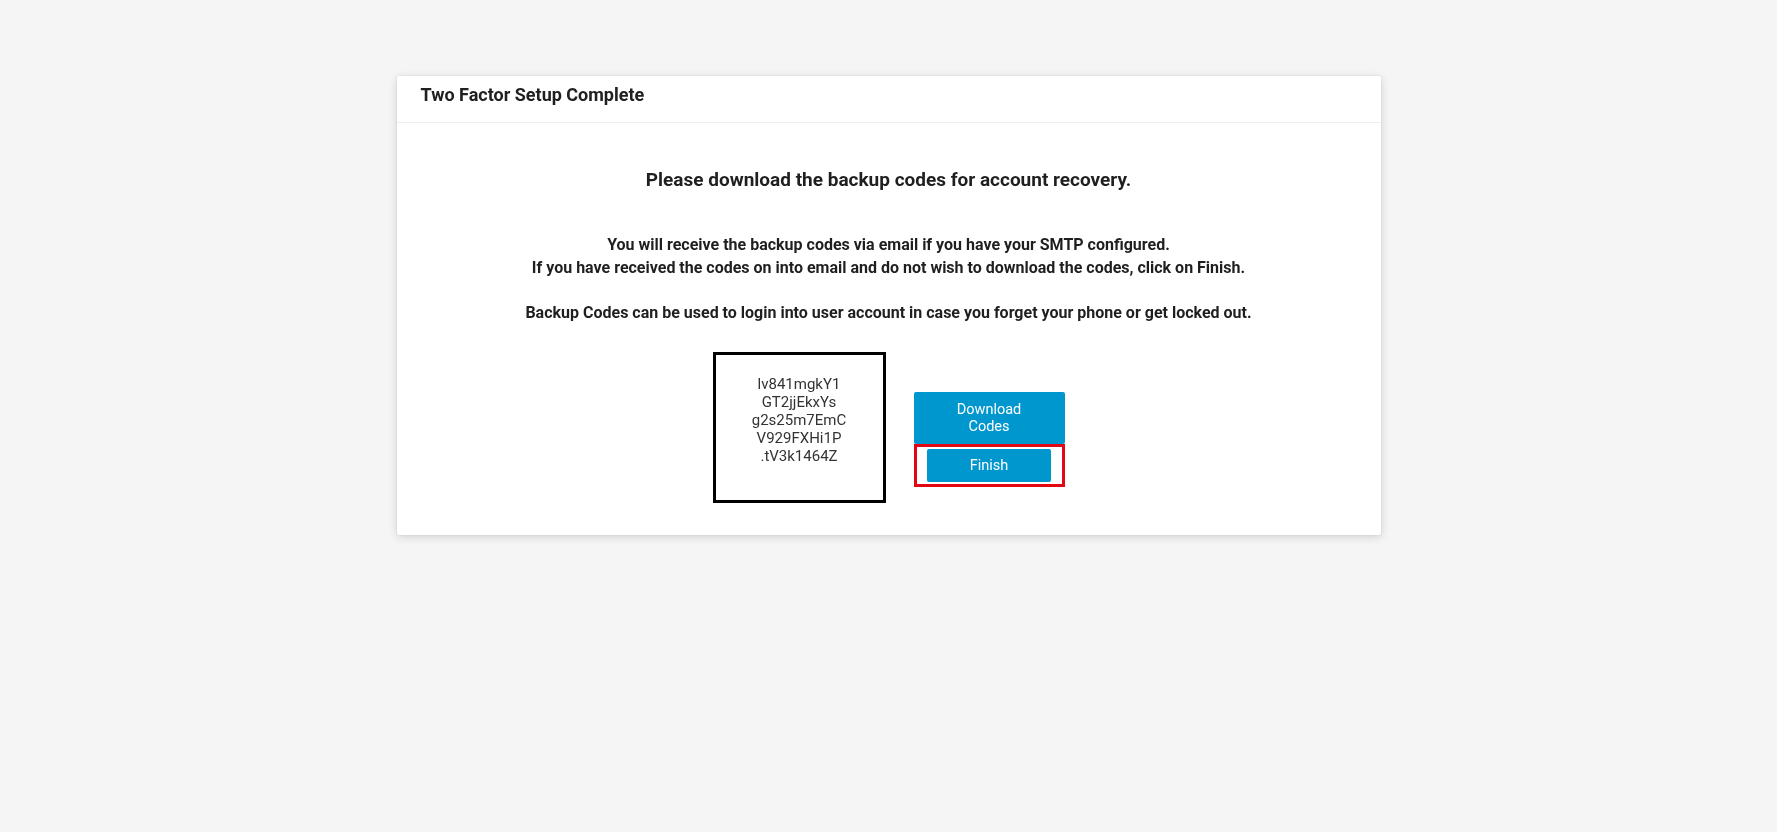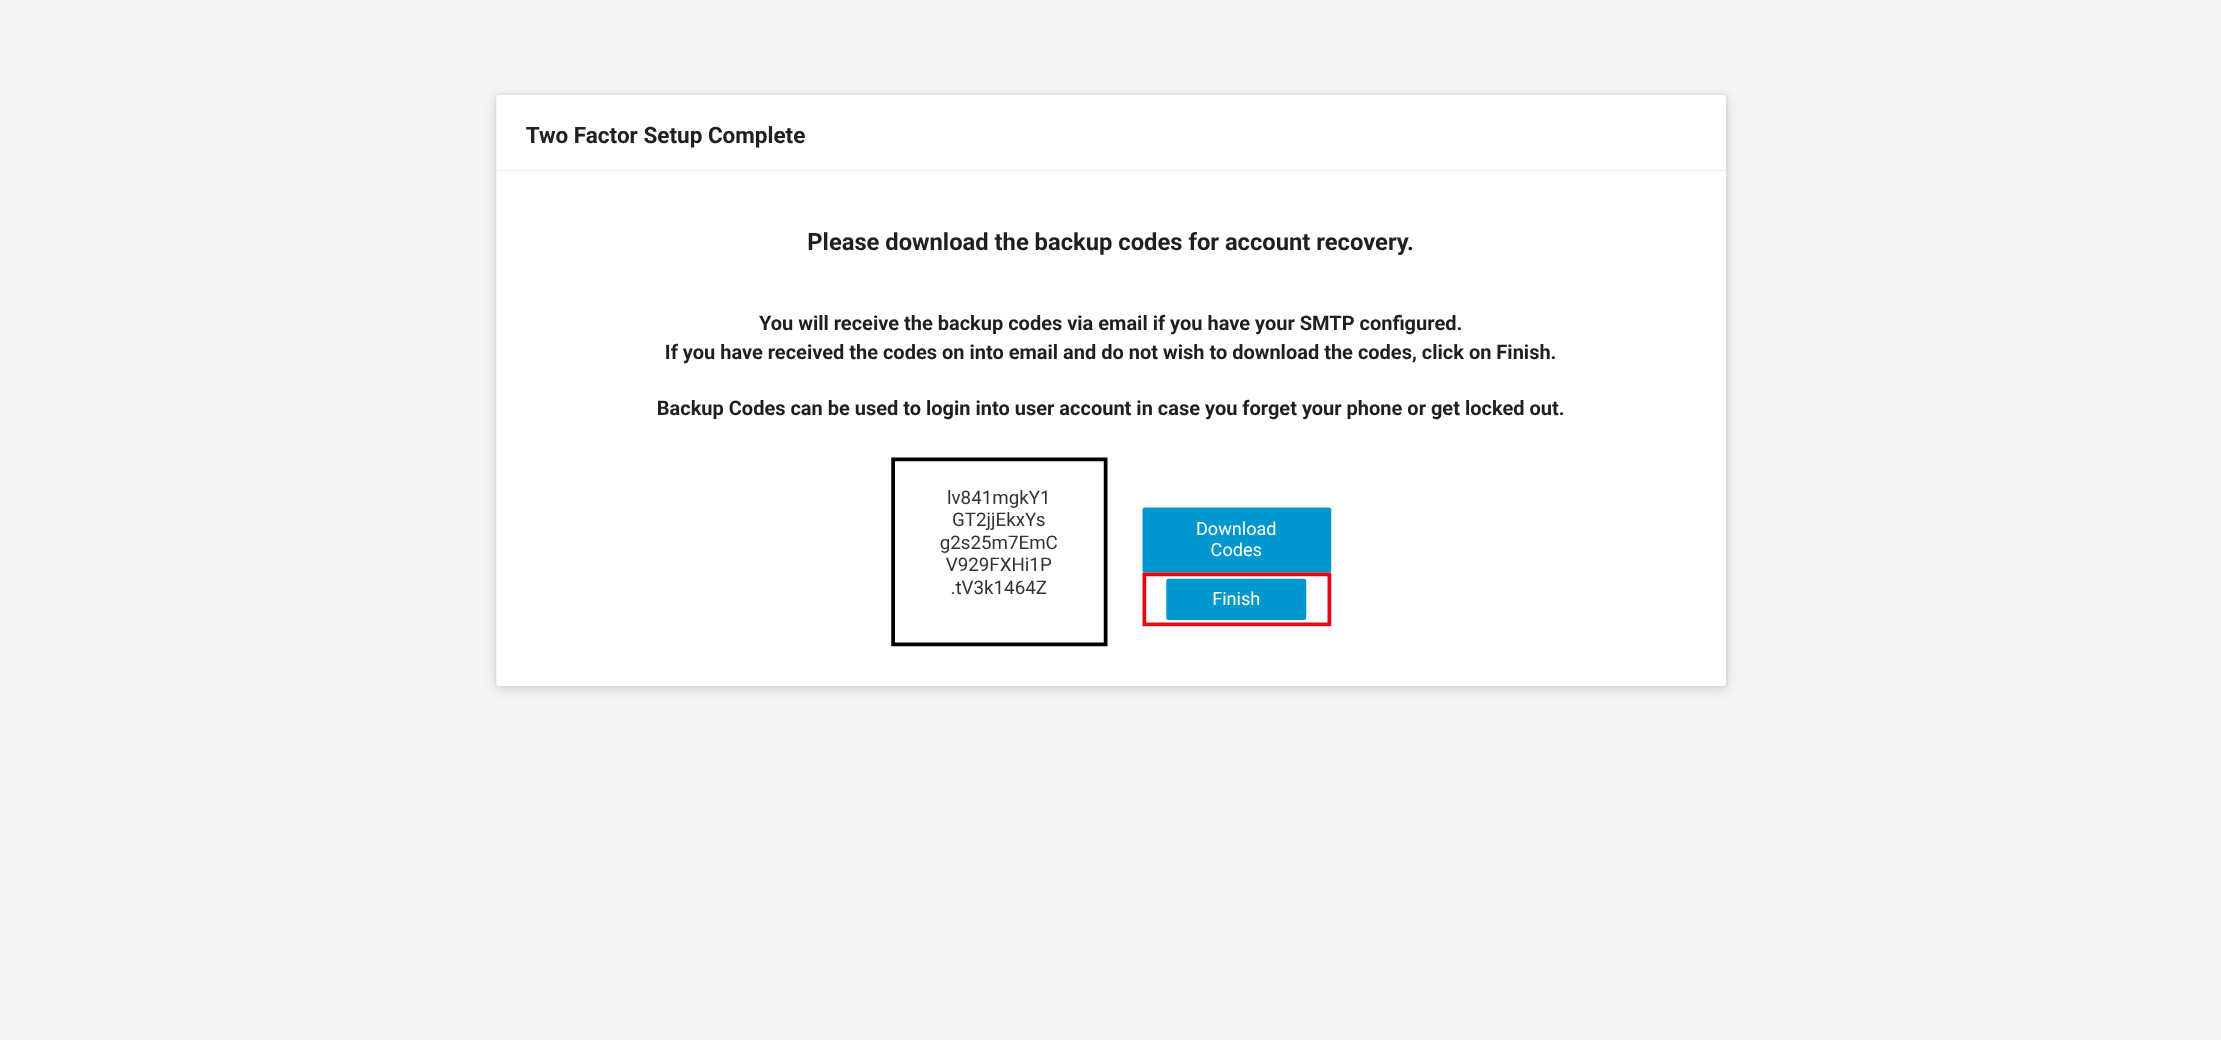--- a/index.html
+++ b/index.html
@@ -18,21 +18,21 @@
       padding-top: 76px;
     }
     .card {
       background: #ffffff;
       width: 984px;
       box-shadow: 0 2px 10px rgba(0,0,0,0.15), 0 0 2px rgba(0,0,0,0.1);
       border-radius: 2px;
       position: relative;
     }
     .card-header {
-      padding: 22px 24px 17px 24px;
+      padding: 8px 24px 17px 24px;
       border-bottom: 1px solid #eeeeee;
     }
     .card-title {
       font-weight: 700;
       font-size: 18px;
       color: #202020;
     }
     .card-body {
       padding: 45px 24px 32px 24px;
       text-align: center;
@@ -97,21 +97,21 @@
       width: 151px;
     }
     .finish-wrapper {
       border: 3px solid #e30613;
       padding: 2px;
       display: inline-block;
     }
     .btn-finish {
       background-color: #0097cf;
       color: #ffffff;
-      width: 112px;
+      width: 124px;
       padding: 8px 22px;
     }
   </style>
 </head>
 <body>
 
 <div class="card">
   <div class="card-header">
     <div class="card-title">Two Factor Setup Complete</div>
   </div>

